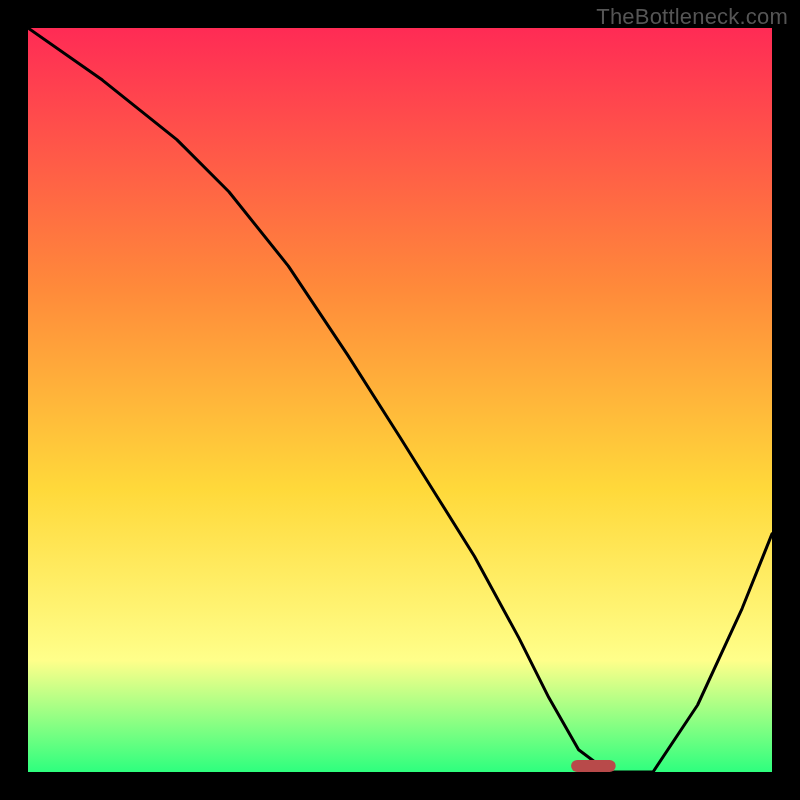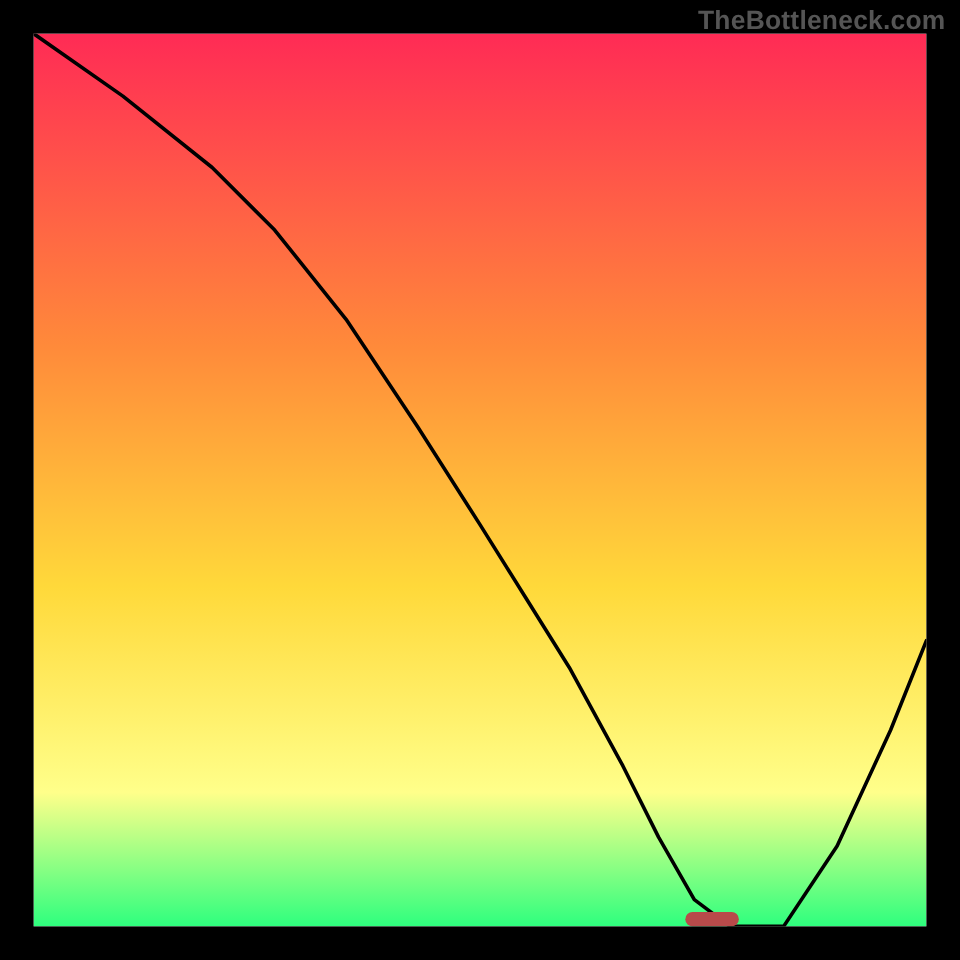--- a/index.html
+++ b/index.html
@@ -14,21 +14,21 @@
     position: relative;
     width: 800px;
     height: 800px;
   }
   .watermark {
     position: absolute;
     top: 4px;
     right: 12px;
     color: #555555;
     font-size: 22px;
-    font-weight: 700;
+    font-weight: 400;
     letter-spacing: 0.2px;
     z-index: 5;
     user-select: none;
   }
   svg {
     display: block;
   }
 </style>
 </head>
 <body>

